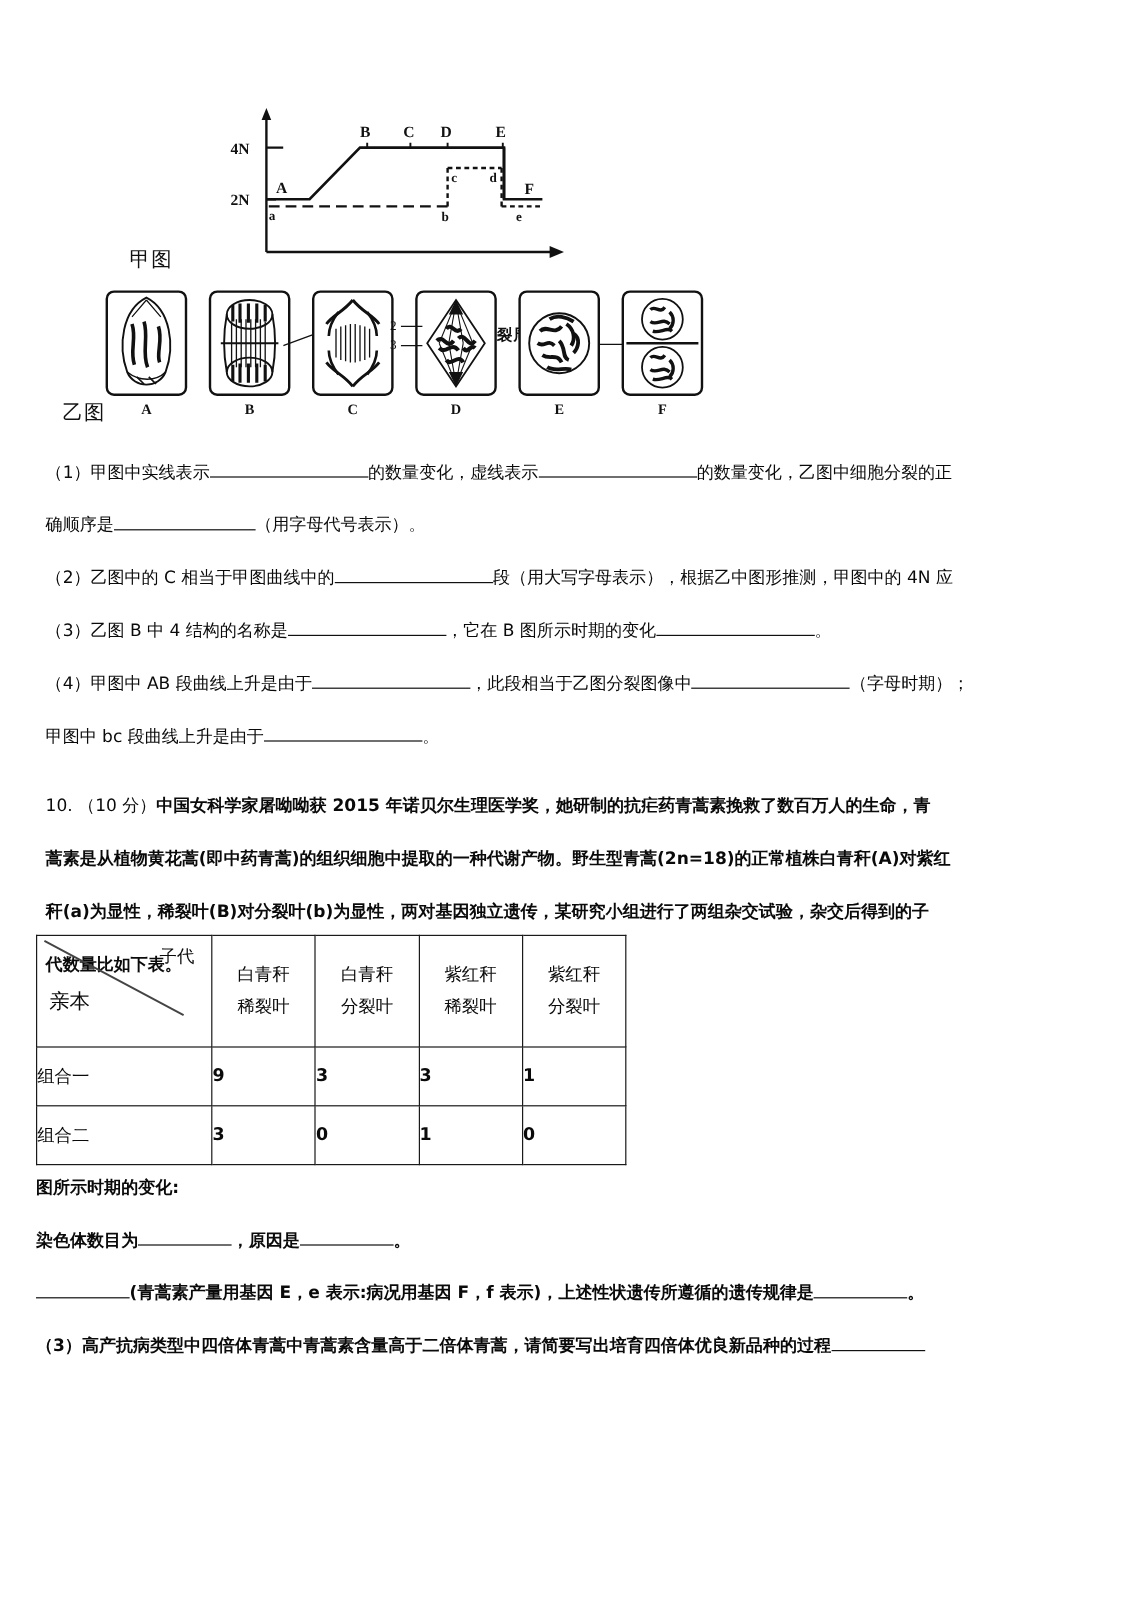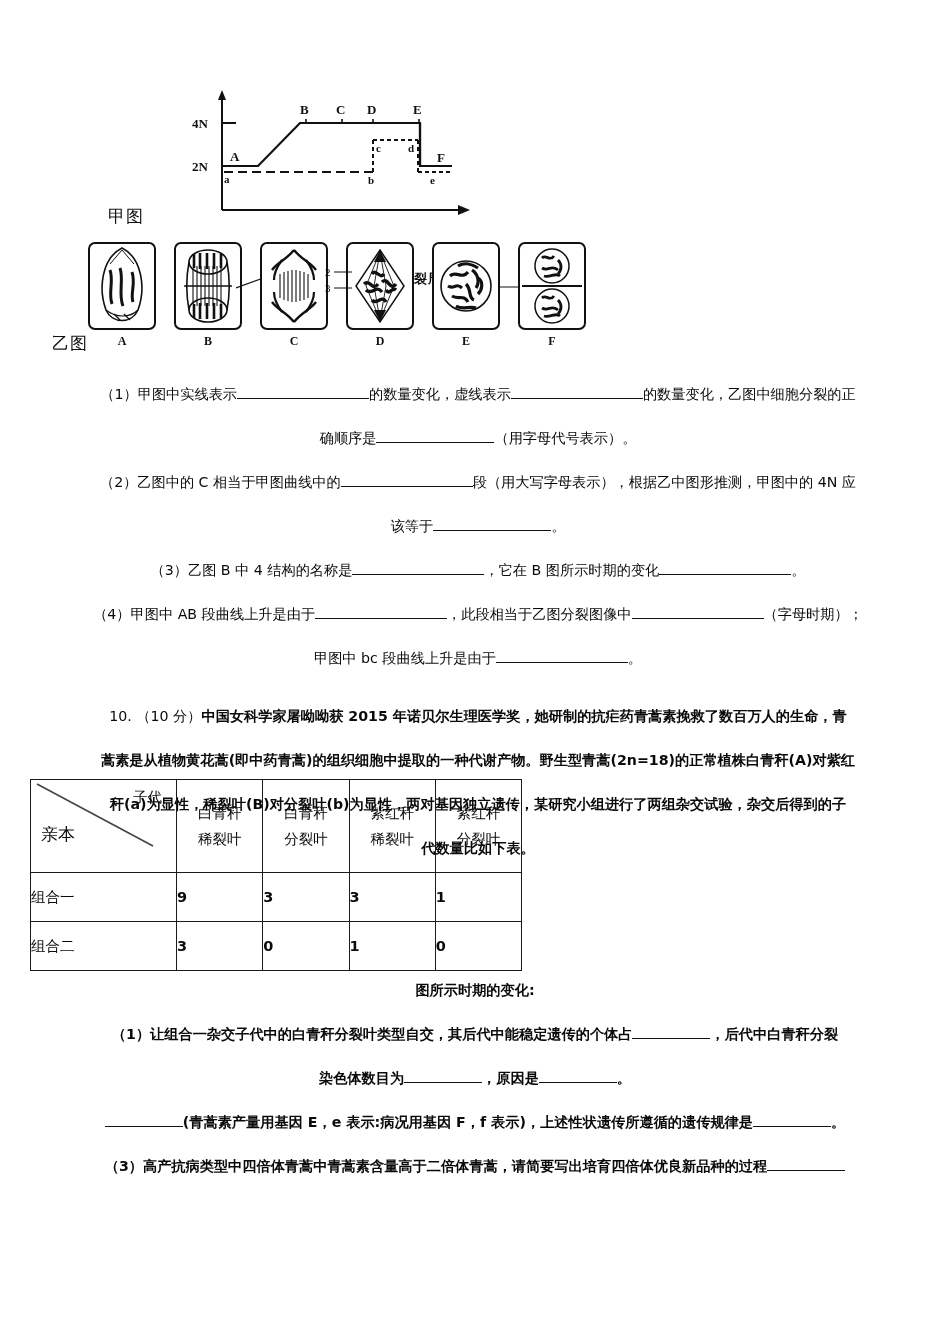--- a/index.html
+++ b/index.html
@@ -110,21 +110,20 @@
     top: 372px;
     width: 880px;
     font-family: "DejaVu Sans", "Liberation Sans", sans-serif;
     font-size: 14.2px;
     color: #0a0a0a;
   }
   .q-line {
     line-height: 44px;
     white-space: nowrap;
     font-weight: 500;
-    text-align: center;
   }
   .blank {
     display: inline-block;
     border-bottom: 1.4px solid #111;
     vertical-align: baseline;
     height: 15px;
   }
   .b-long { width: 132px; }
   .b-med  { width: 118px; }
   .b-short{ width: 78px; }
@@ -436,23 +435,20 @@
     </div>
 
     <div class="q-line">
       <span>确顺序是</span><span class="blank b-med"></span><span>（用字母代号表示）。</span>
     </div>
 
     <div class="q-line">
       <span>（2）乙图中的 C 相当于甲图曲线中的</span><span class="blank b-long"></span><span>段（用大写字母表示），根据乙中图形推测，甲图中的 4N 应</span>
     </div>
 
-    <div class="q-line">
-      <span>该等于</span><span class="blank b-med"></span><span>。</span>
-    </div>
 
     <div class="q-line">
       <span>（3）乙图 B 中 4 结构的名称是</span><span class="blank b-long"></span><span>，它在 B 图所示时期的变化</span><span class="blank b-long"></span><span>。</span>
     </div>
 
     <div class="q-line">
       <span>（4）甲图中 AB 段曲线上升是由于</span><span class="blank b-long"></span><span>，此段相当于乙图分裂图像中</span><span class="blank b-long"></span><span>（字母时期）；</span>
     </div>
 
     <div class="q-line">
@@ -510,23 +506,20 @@
         <td class="num-cell">0</td>
       </tr>
     </tbody>
       </table>
   </div>
 
   <div class="tail-text">
 
     <div class="q-line bold">图所示时期的变化:</div>
 
-    <div class="q-line bold">
-      <span>（1）让组合一杂交子代中的白青秆分裂叶类型自交，其后代中能稳定遗传的个体占</span><span class="blank b-short"></span><span>，后代中白青秆分裂</span>
-    </div>
 
 
     <div class="q-line bold">
       <span>染色体数目为</span><span class="blank b-short"></span><span>，原因是</span><span class="blank b-short"></span><span>。</span>
     </div>
 
 
     <div class="q-line bold">
       <span class="blank b-short"></span><span>(青蒿素产量用基因 E，e 表示:病况用基因 F，f 表示)，上述性状遗传所遵循的遗传规律是</span><span class="blank b-short"></span><span>。</span>
     </div>

